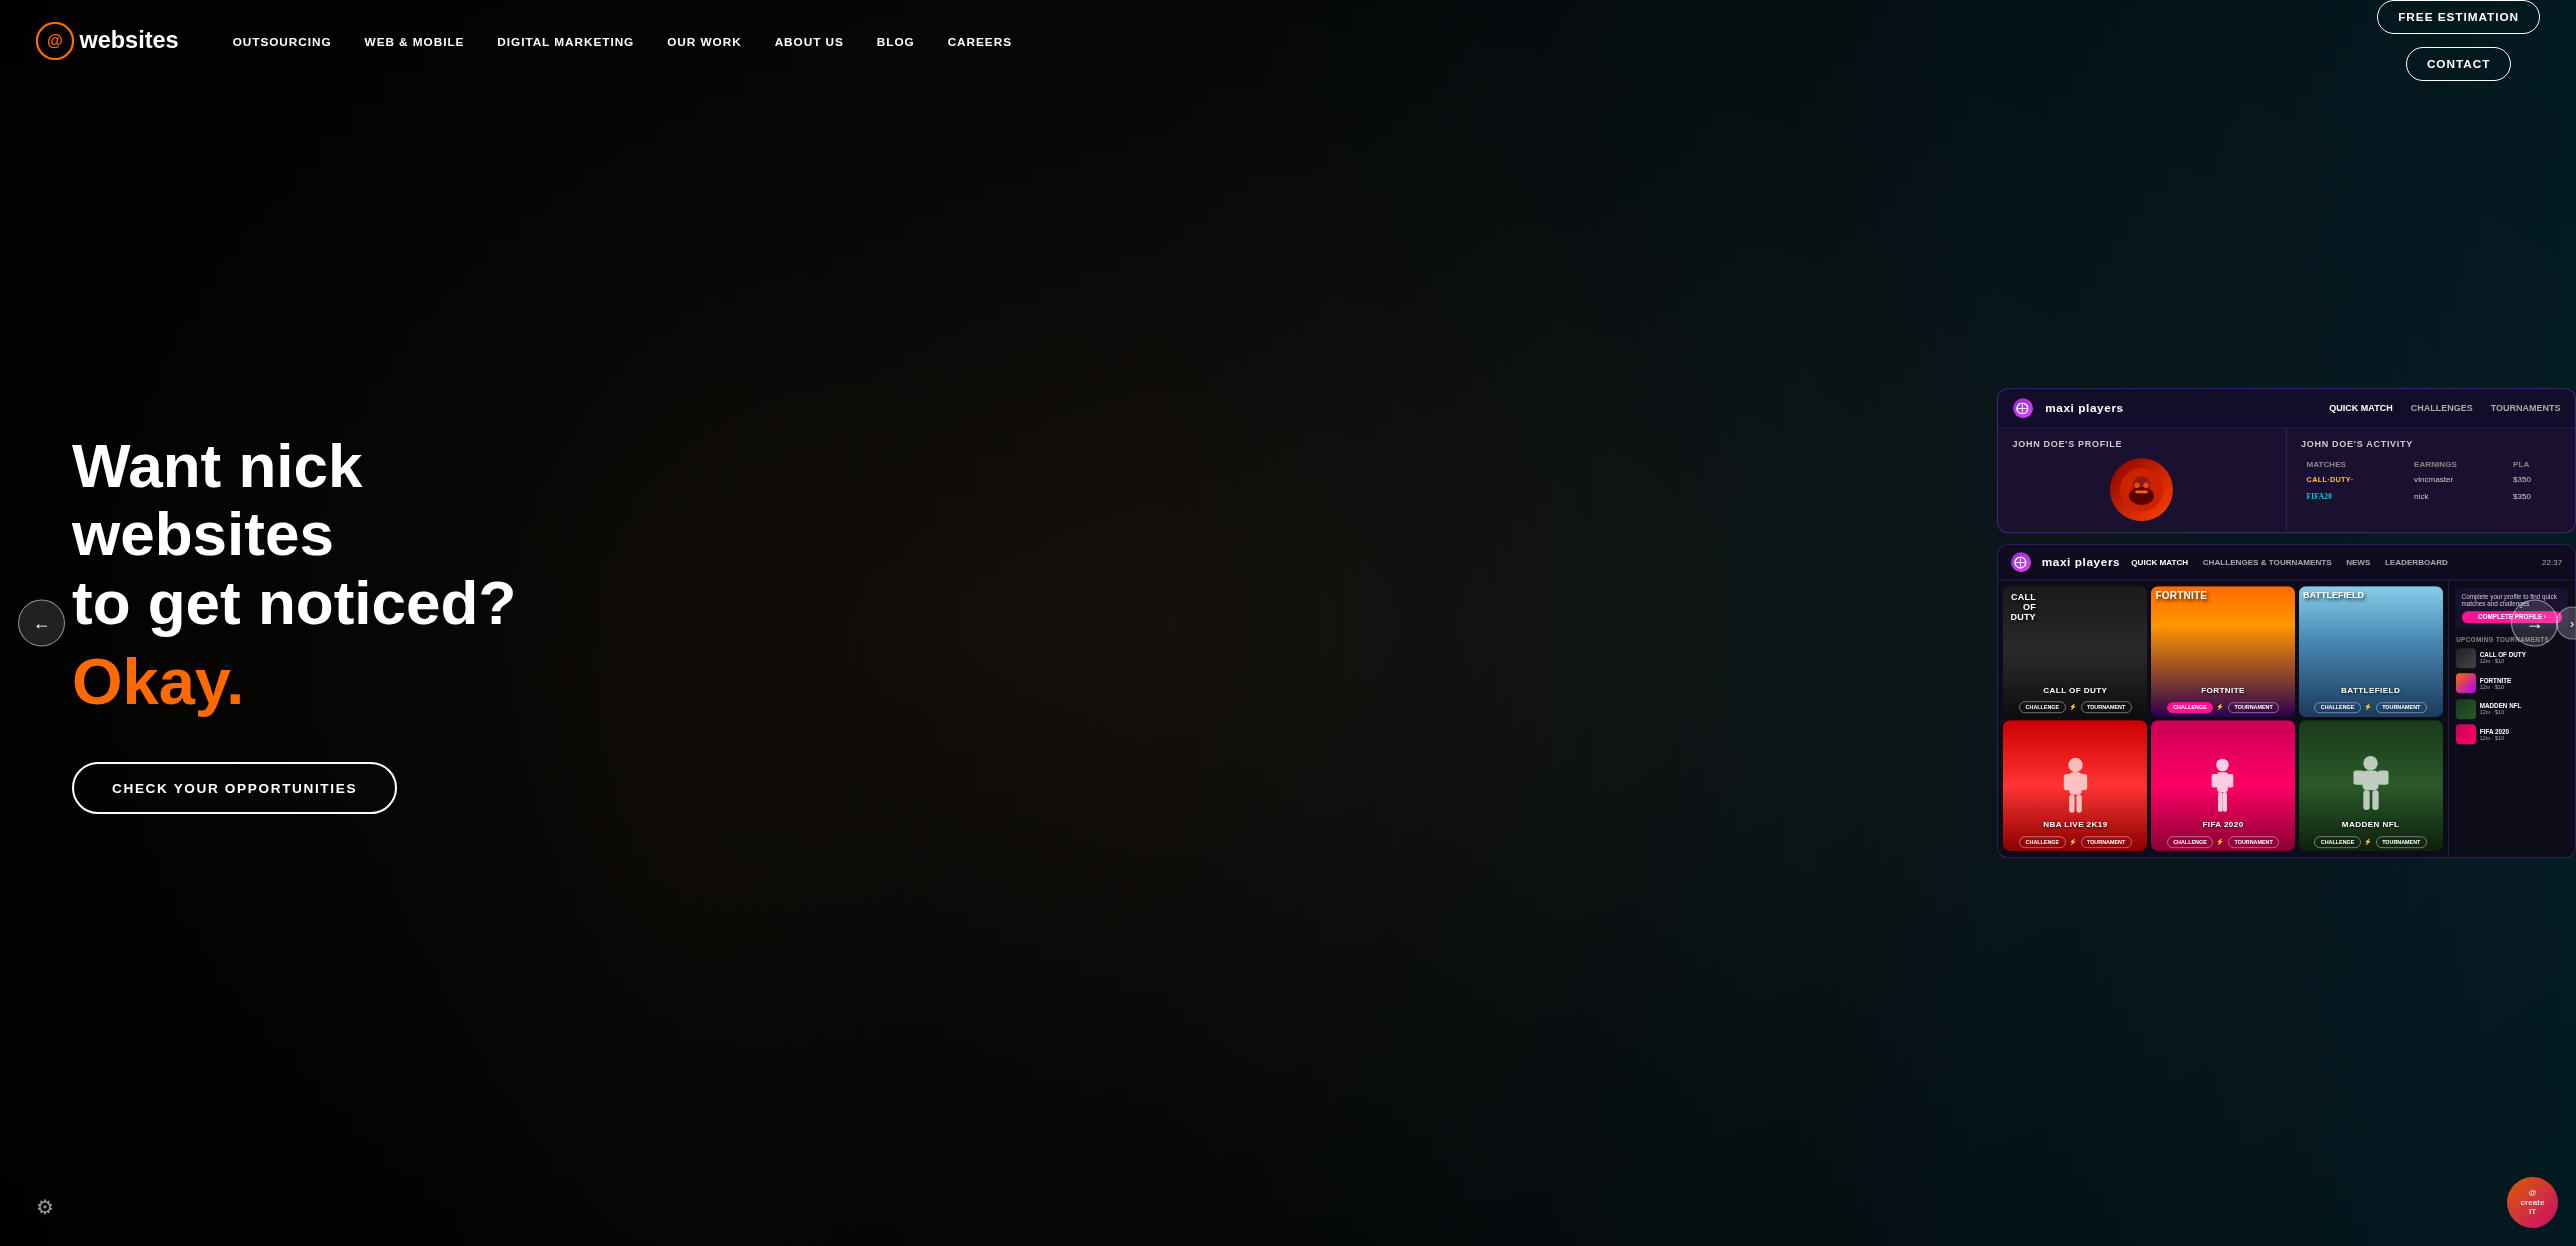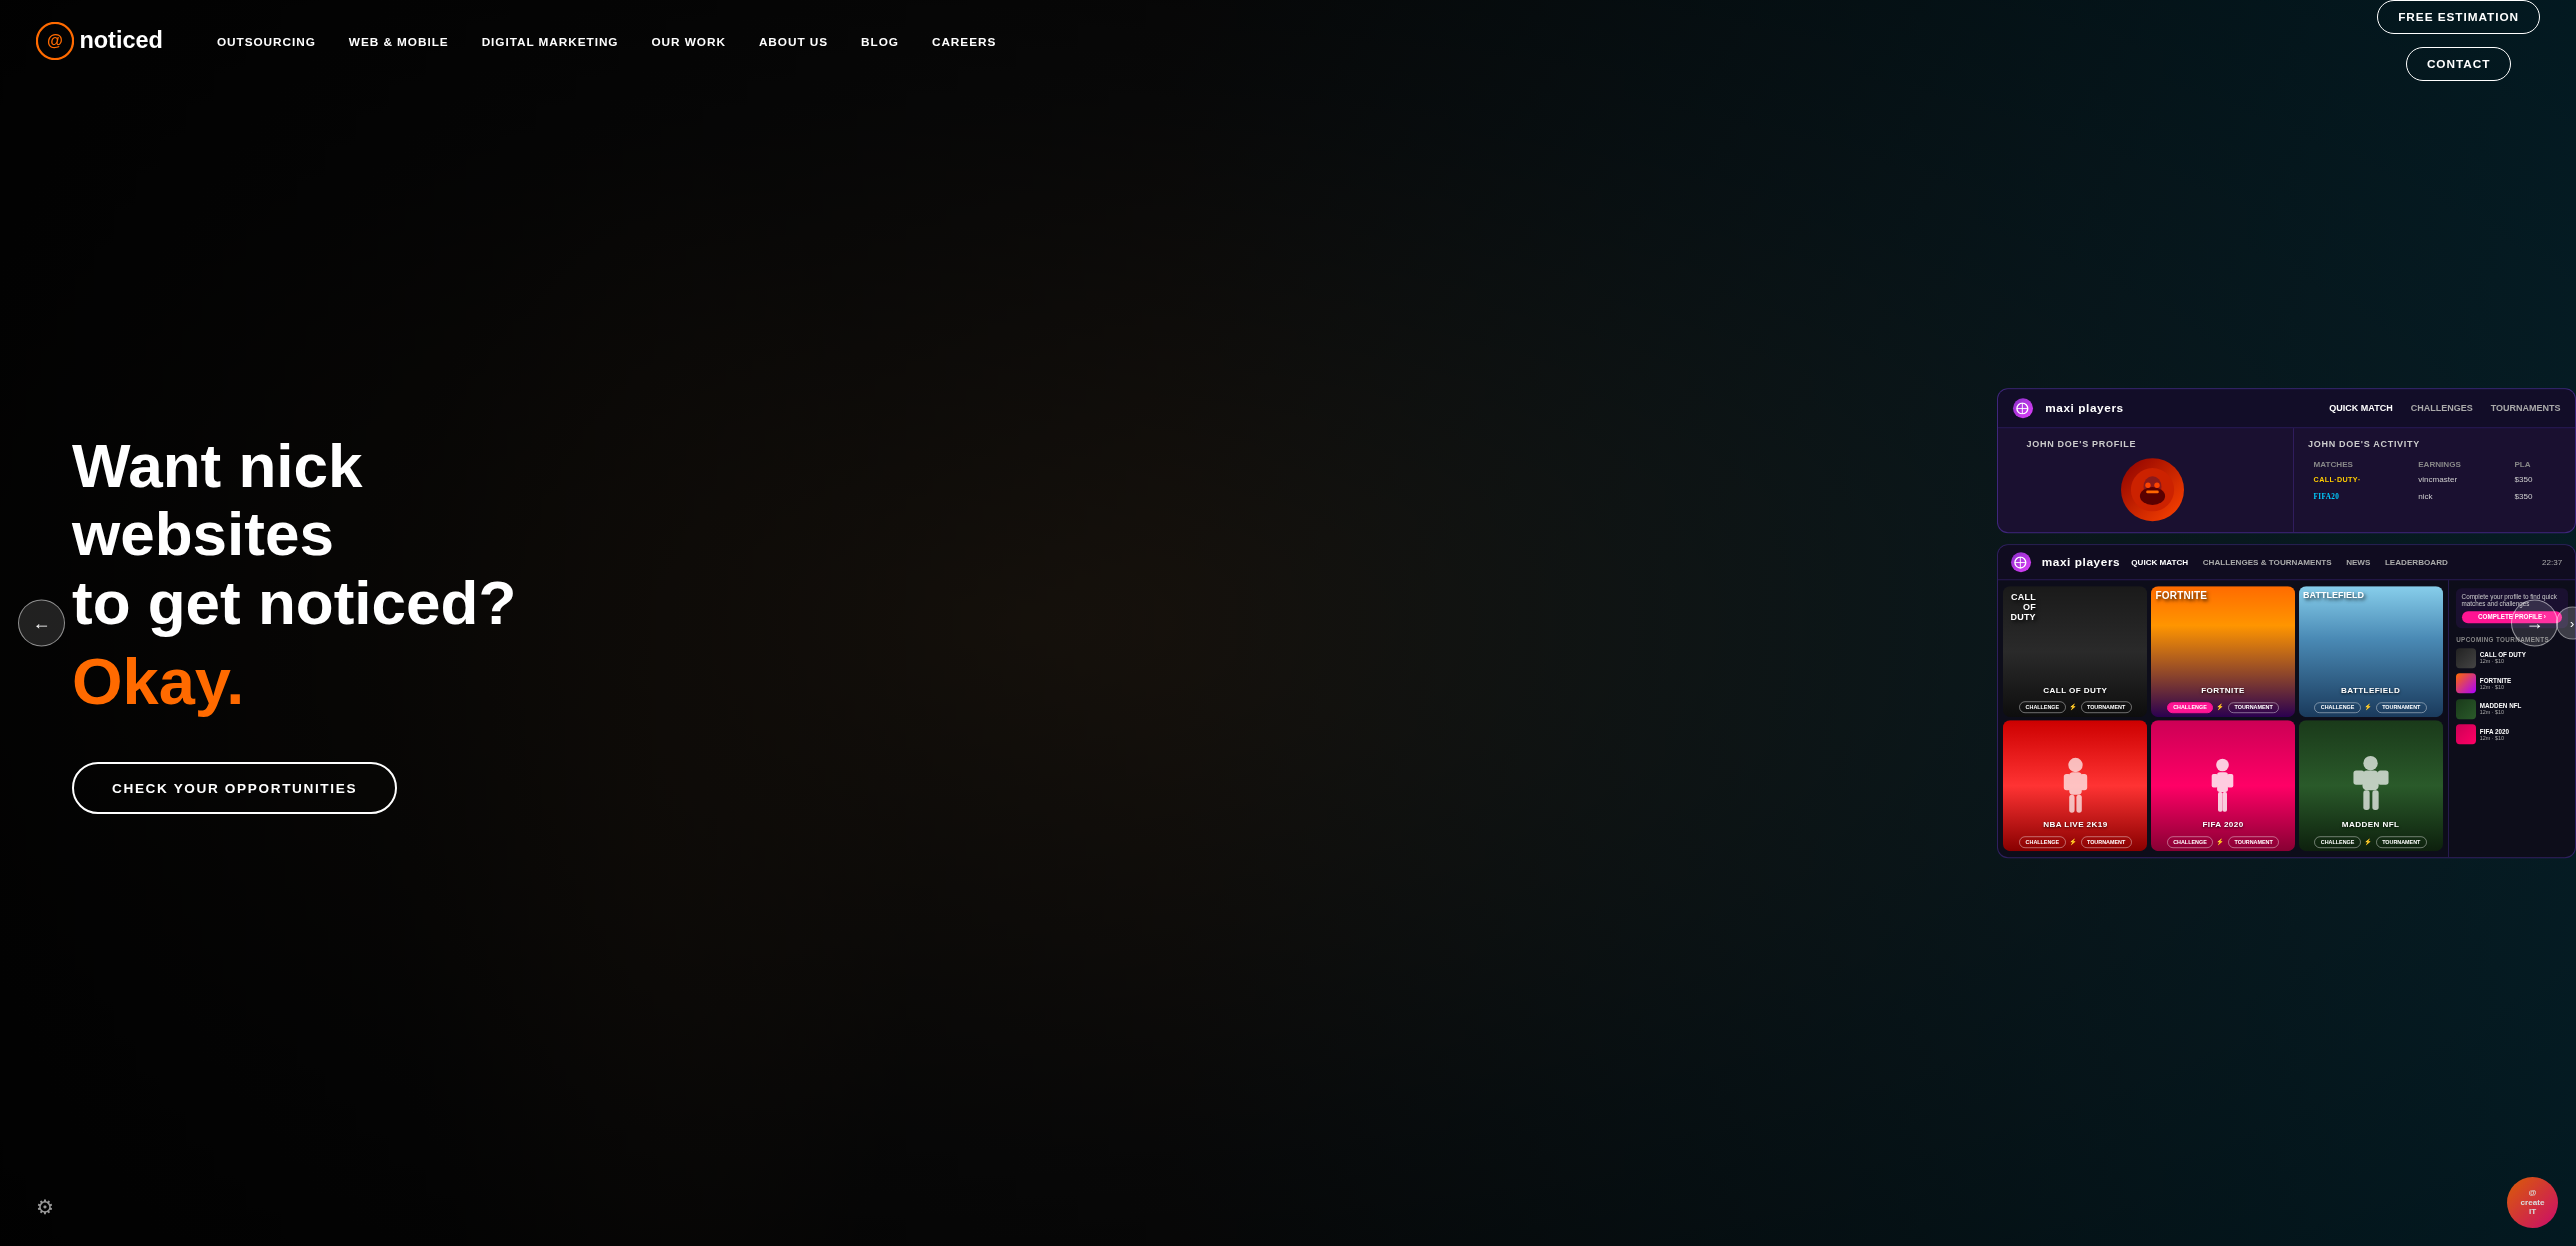--- a/index.html
+++ b/index.html
@@ -239,21 +239,20 @@
       font-size: 9px;
       font-weight: 600;
       color: #aaa;
       text-transform: uppercase;
     }
 
     .mockup-body {
       display: grid;
       grid-template-columns: 1fr 1fr;
       gap: 0;
-      margin-left: 14px;
     }
 
     .profile-section {
       padding: 11px 14.5px;
       border-right: 0.9px solid rgba(100,60,200,0.3);
     }
 
     .profile-title {
       font-size: 9px;
       font-weight: 700;
@@ -576,21 +575,21 @@
   </style>
 </head>
 <body>
 
 <nav>
   <a class="logo" href="#">
     <svg class="logo-icon" viewBox="0 0 42 42" fill="none" xmlns="http://www.w3.org/2000/svg">
       <circle cx="21" cy="21" r="20" stroke="#ff6a00" stroke-width="2.5"></circle>
       <text x="21" y="27" text-anchor="middle" font-size="18" font-weight="900" fill="#ff6a00" font-family="Arial">@</text>
     </svg>
-    <span class="logo-text">noticed</span>
+    <span class="logo-text">websites</span>
   </a>
 
   <ul class="nav-links">
     <li><a href="#">OUTSOURCING</a></li>
     <li><a href="#">WEB &amp; MOBILE</a></li>
     <li><a href="#">DIGITAL MARKETING</a></li>
     <li><a href="#">OUR WORK</a></li>
     <li><a href="#">ABOUT US</a></li>
     <li><a href="#">BLOG</a></li>
     <li><a href="#">CAREERS</a></li>

